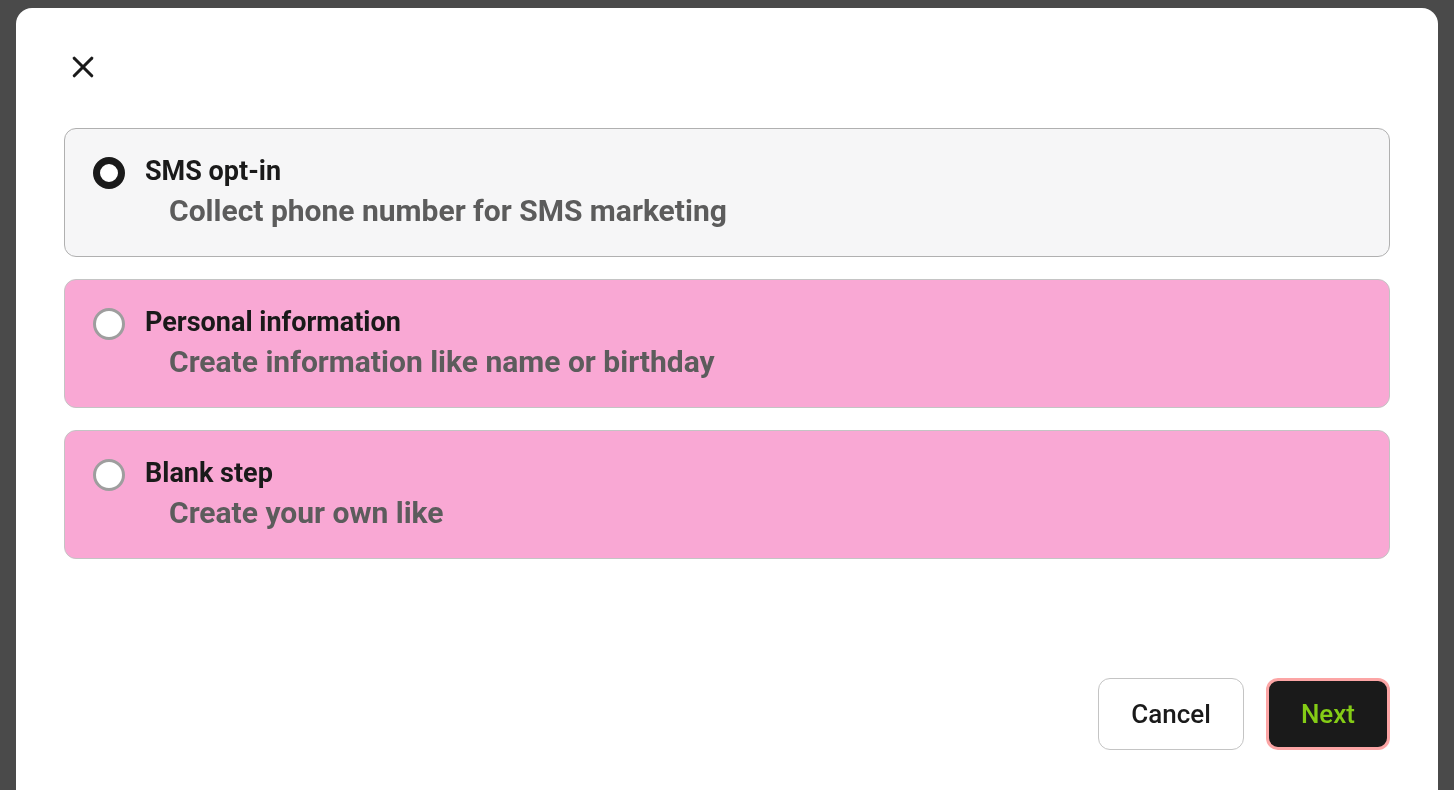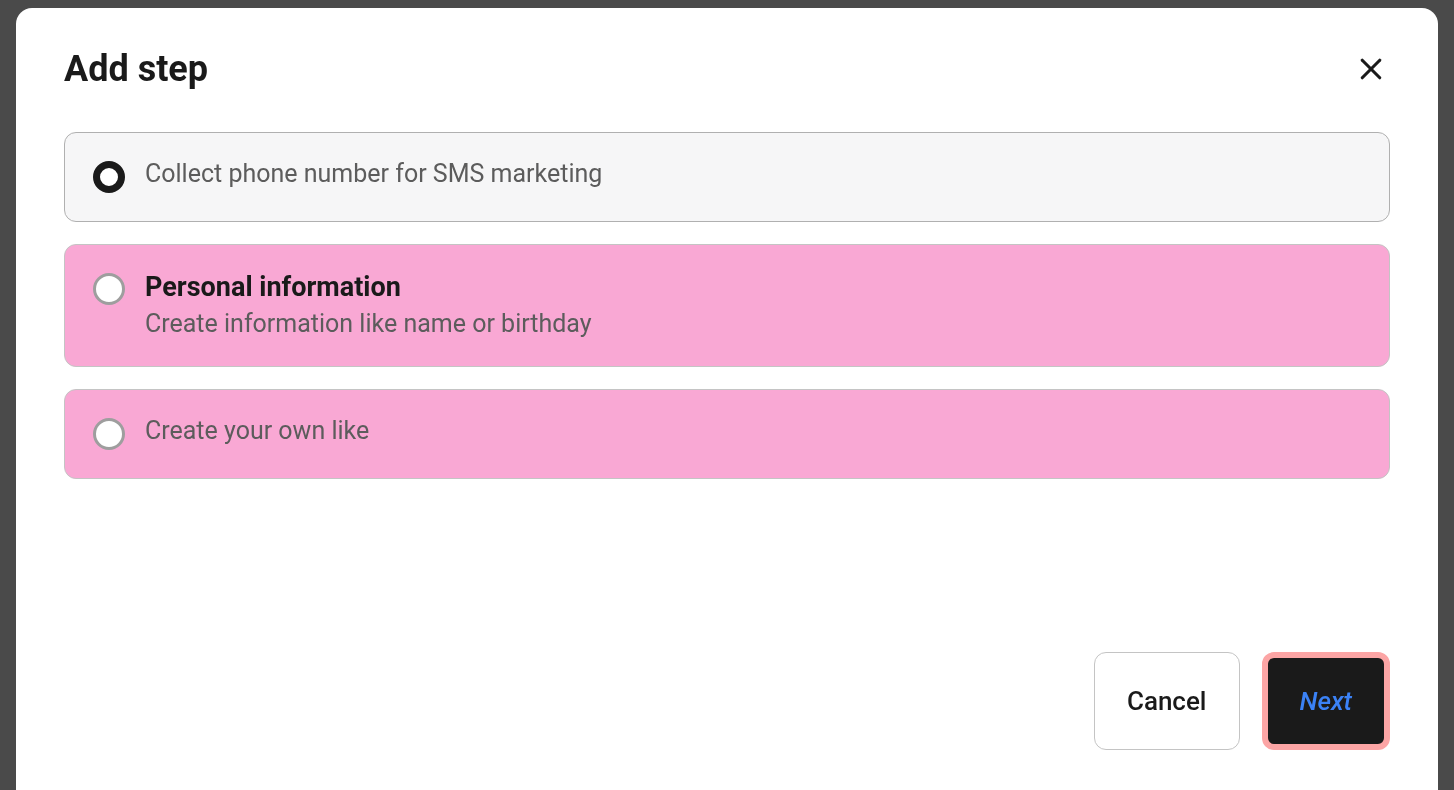--- a/index.html
+++ b/index.html
@@ -97,83 +97,84 @@
       display: flex;
       flex-direction: column;
       gap: 6px;
     }
     .option-title {
       font-size: 27px;
       font-weight: 700;
       color: #1a1a1a;
     }
     .option-desc {
-      font-size: 25px;
-      font-weight: 400;
+      font-size: 30px;
+      font-weight: 700;
       color: #5c5c5c;
+      margin-left: 24px;
     }
     .modal-footer {
       display: flex;
       justify-content: flex-end;
       gap: 22px;
       margin-top: 40px;
     }
     .btn {
       font-size: 26px;
       font-weight: 500;
-      padding: 28px 32px;
+      padding: 18px 32px;
       border-radius: 12px;
       cursor: pointer;
       font-family: inherit;
     }
     .btn-secondary {
       background: #ffffff;
       color: #1a1a1a;
       border: 1px solid #c4c4c4;
     }
     .btn-primary {
       background: #1a1a1a;
-      color: #3b82f6;
-      border: 6px solid #fca5a5;
-      font-style: italic;
+      color: #84cc16;
+      border: 3px solid #fca5a5;
     }
   </style>
 </head>
 <body>
 
 <div class="modal">
   <div class="modal-header">
-    <h1 class="modal-title">Add step</h1>
     <button class="close-btn">
       <svg viewBox="0 0 24 24" fill="none" stroke="#1a1a1a" stroke-width="2.5" stroke-linecap="round">
         <line x1="5" y1="5" x2="19" y2="19"></line>
         <line x1="19" y1="5" x2="5" y2="19"></line>
       </svg>
     </button>
   </div>
 
   <div class="options">
     <div class="option-card selected">
       <div class="radio checked"></div>
       <div class="option-text">
+        <div class="option-title">SMS opt-in</div>
         <div class="option-desc">Collect phone number for SMS marketing</div>
       </div>
     </div>
 
     <div class="option-card">
       <div class="radio"></div>
       <div class="option-text">
         <div class="option-title">Personal information</div>
         <div class="option-desc">Create information like name or birthday</div>
       </div>
     </div>
 
     <div class="option-card">
       <div class="radio"></div>
       <div class="option-text">
+        <div class="option-title">Blank step</div>
         <div class="option-desc">Create your own like</div>
       </div>
     </div>
   </div>
 
   <div class="modal-footer">
     <button class="btn btn-secondary">Cancel</button>
     <button class="btn btn-primary">Next</button>
   </div>
 </div>

